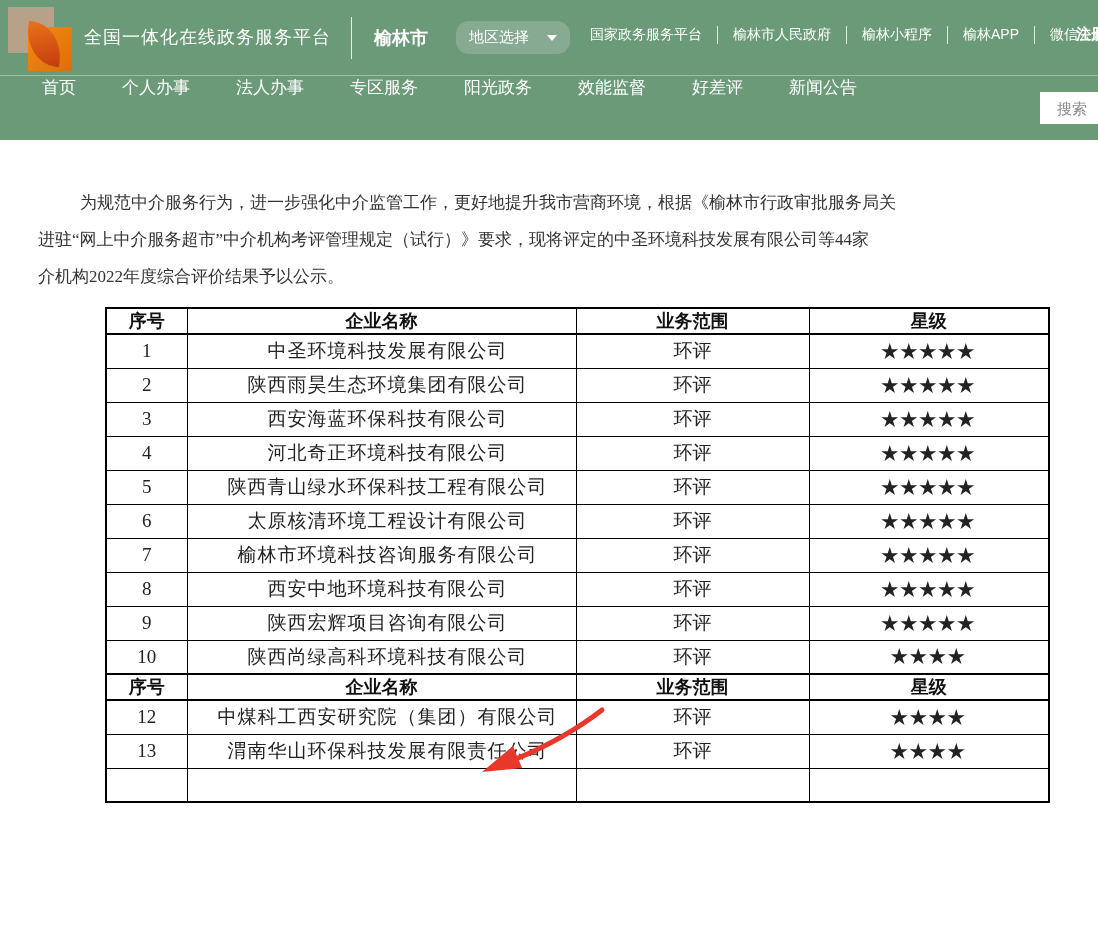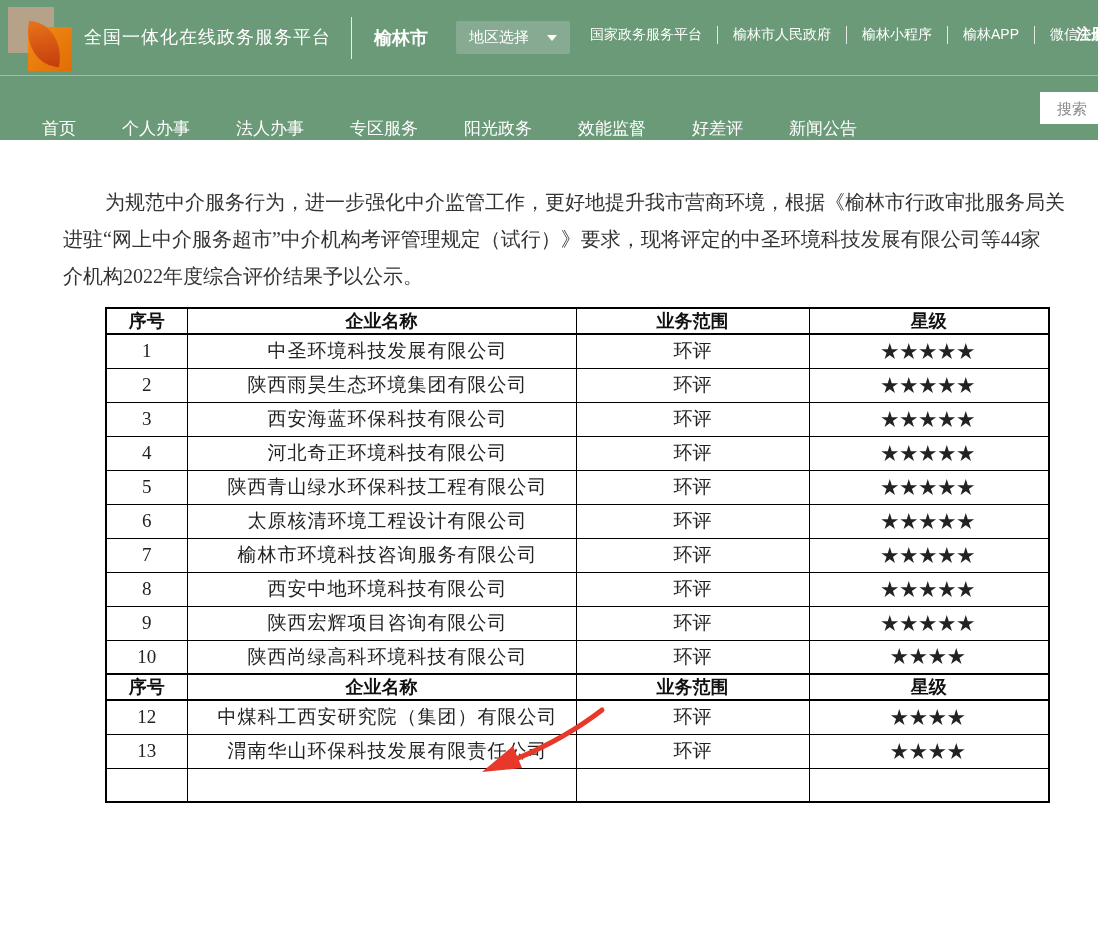--- a/index.html
+++ b/index.html
@@ -18,44 +18,44 @@
   .logo .sq-orange{position:absolute;left:20px;top:21px;width:44px;height:44px;
     background:linear-gradient(135deg,#f28c16,#e06d04);}
   .logo .leaf{position:absolute;left:18px;top:17px;width:36px;height:42px;
     background:linear-gradient(160deg,#e8741a,#c43b0e);border-radius:0 90% 0 90%;transform:rotate(8deg);}
   .site-block{margin-left:12px;line-height:1.25;}
   .site-sub{font-size:18px;letter-spacing:1px;}
   .site-name{font-size:26px;letter-spacing:3px;font-weight:400;margin-top:2px;}
   .vdiv{width:1px;height:42px;background:rgba(255,255,255,.85);margin:0 22px 0 20px;}
   .city{font-size:18px;font-weight:bold;}
   .region-btn{margin-left:28px;background:var(--green-light);border:none;color:#fff;
-    font-size:15px;padding:7px 13px;border-radius:2px;cursor:pointer;display:flex;align-items:center;gap:18px;}
+    font-size:15px;padding:7px 13px;border-radius:13px;cursor:pointer;display:flex;align-items:center;gap:18px;}
   .caret{display:inline-block;width:0;height:0;border-left:5px solid transparent;
     border-right:5px solid transparent;border-top:6px solid #fff;}
   .top-links{position:absolute;left:575px;top:26px;display:flex;align-items:center;font-size:14px;white-space:nowrap;}
   .top-links a{color:#fff;text-decoration:none;padding:0 15px;cursor:pointer;}
   .top-links a + a{border-left:1px solid rgba(255,255,255,.8);}
   .register{position:absolute;left:1076px;top:25px;font-size:15px;font-weight:bold;color:#fff;
     white-space:nowrap;cursor:pointer;}
 
   
   .nav{position:relative;height:65px;background:var(--green);
     border-top:1px solid rgba(255,255,255,.35);}
-  .nav-items{display:flex;align-items:flex-end;height:100%;padding-left:42px;gap:46px;}
+  .nav-items{display:flex;align-items:flex-start;height:100%;padding-left:42px;gap:46px;}
   .nav-item{color:#fff;font-size:17px;white-space:nowrap;cursor:pointer;}
   .search-box{position:absolute;left:1040px;top:16px;width:80px;height:32px;background:#fff;
     border:none;font-size:15px;color:#555;padding-left:17px;outline:none;}
   .search-box::placeholder{color:#8a8a8a;}
 
   
   .content{position:relative;background:#fff;color:var(--ink);
     font-family:"Liberation Serif","DejaVu Serif",serif;}
   .article-title{margin-top:36px;text-align:center;font-size:29px;font-weight:bold;
     letter-spacing:1px;color:#333;}
-  .paragraph{margin-top:44px;font-size:20px;line-height:37px;color:#333;margin-left:25px;}
+  .paragraph{margin-top:44px;font-size:17px;line-height:37px;color:#333;}
   .para-line{white-space:nowrap;padding-left:38px;}
   .para-line.indent{padding-left:80px;}
   .table-caption{margin-top:26px;width:943px;margin-left:105px;text-align:center;
     font-size:16px;font-weight:bold;color:#222;}
 
   
   table.eval{border-collapse:collapse;margin-left:105px;margin-top:12px;width:943px;
     table-layout:fixed;border:2px solid var(--line);}
   table.eval col.c-no{width:81px;} table.eval col.c-name{width:389px;}
   table.eval col.c-scope{width:233px;} table.eval col.c-stars{width:240px;}

